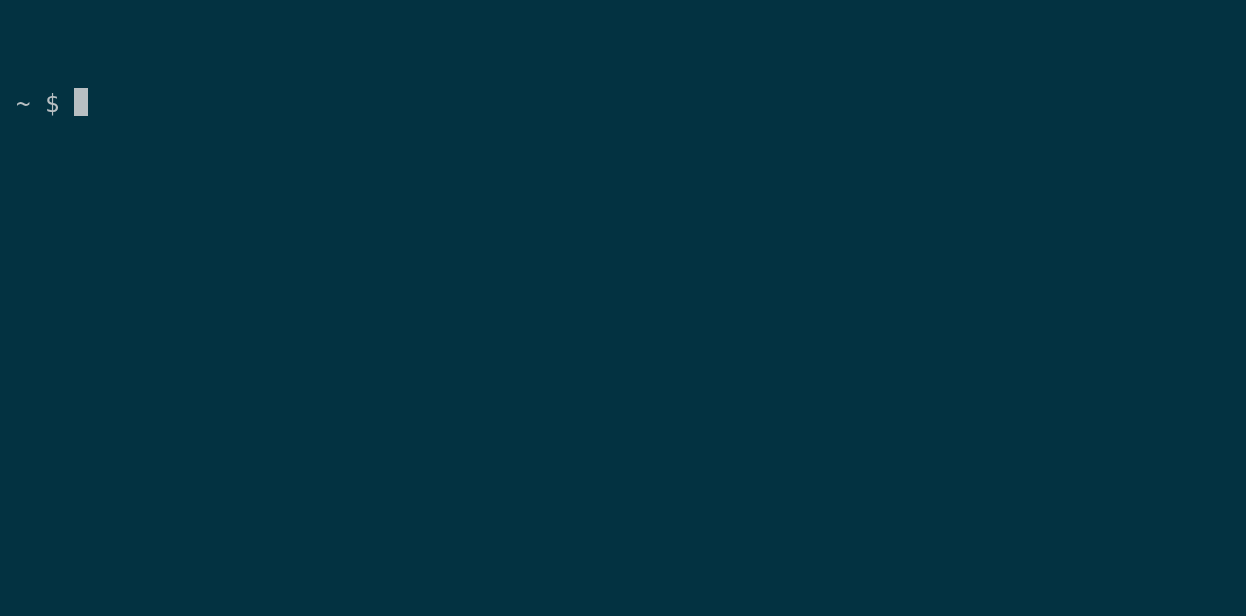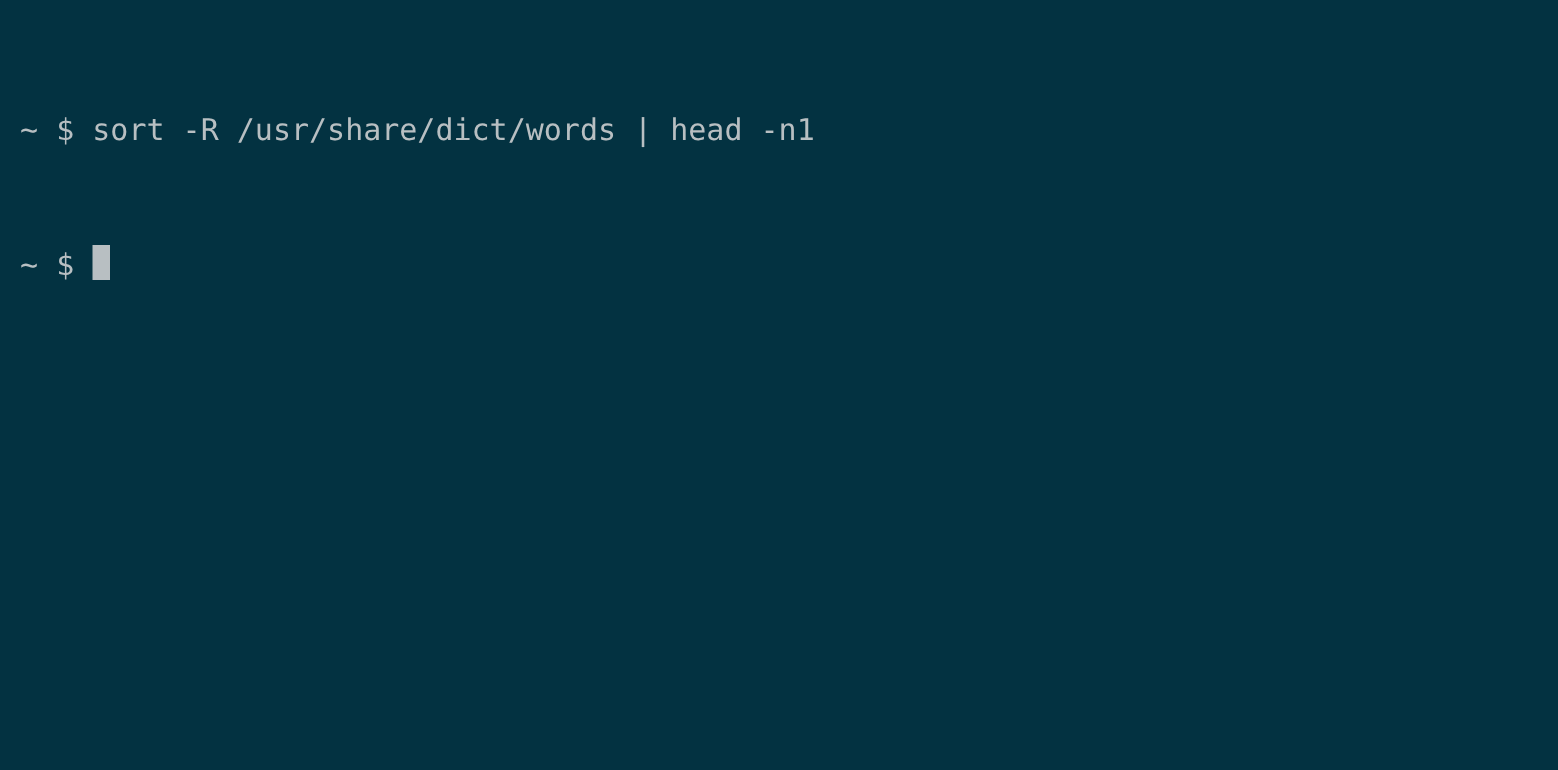--- a/index.html
+++ b/index.html
@@ -42,15 +42,14 @@
       height: 28px;
       background-color: #b8bfc2;
       vertical-align: text-bottom;
       margin-bottom: 2px;
     }
   </style>
 </head>
 <body>
 
 <div class="terminal">
-  <div class="line"><span class="prompt-tilde">~</span> <span class="prompt-dollar">$</span> <span class="command">sort -R /usr/share/dict/words | head -n1</span></div>
   <div class="line"><span class="prompt-tilde">~</span> <span class="prompt-dollar">$</span> <span class="cursor"></span></div>
 </div>
 
 </body></html>

